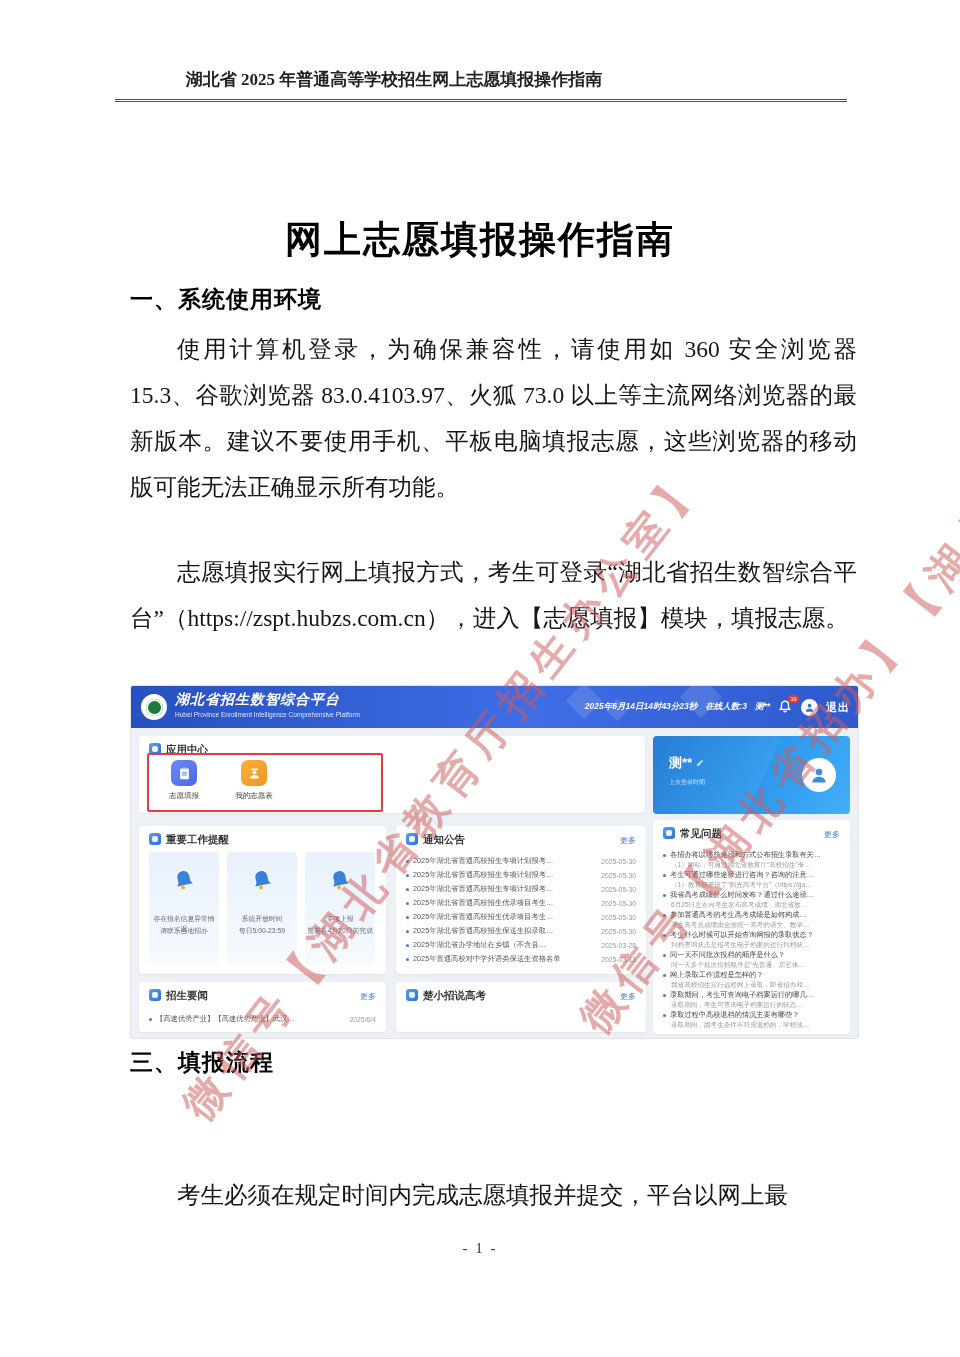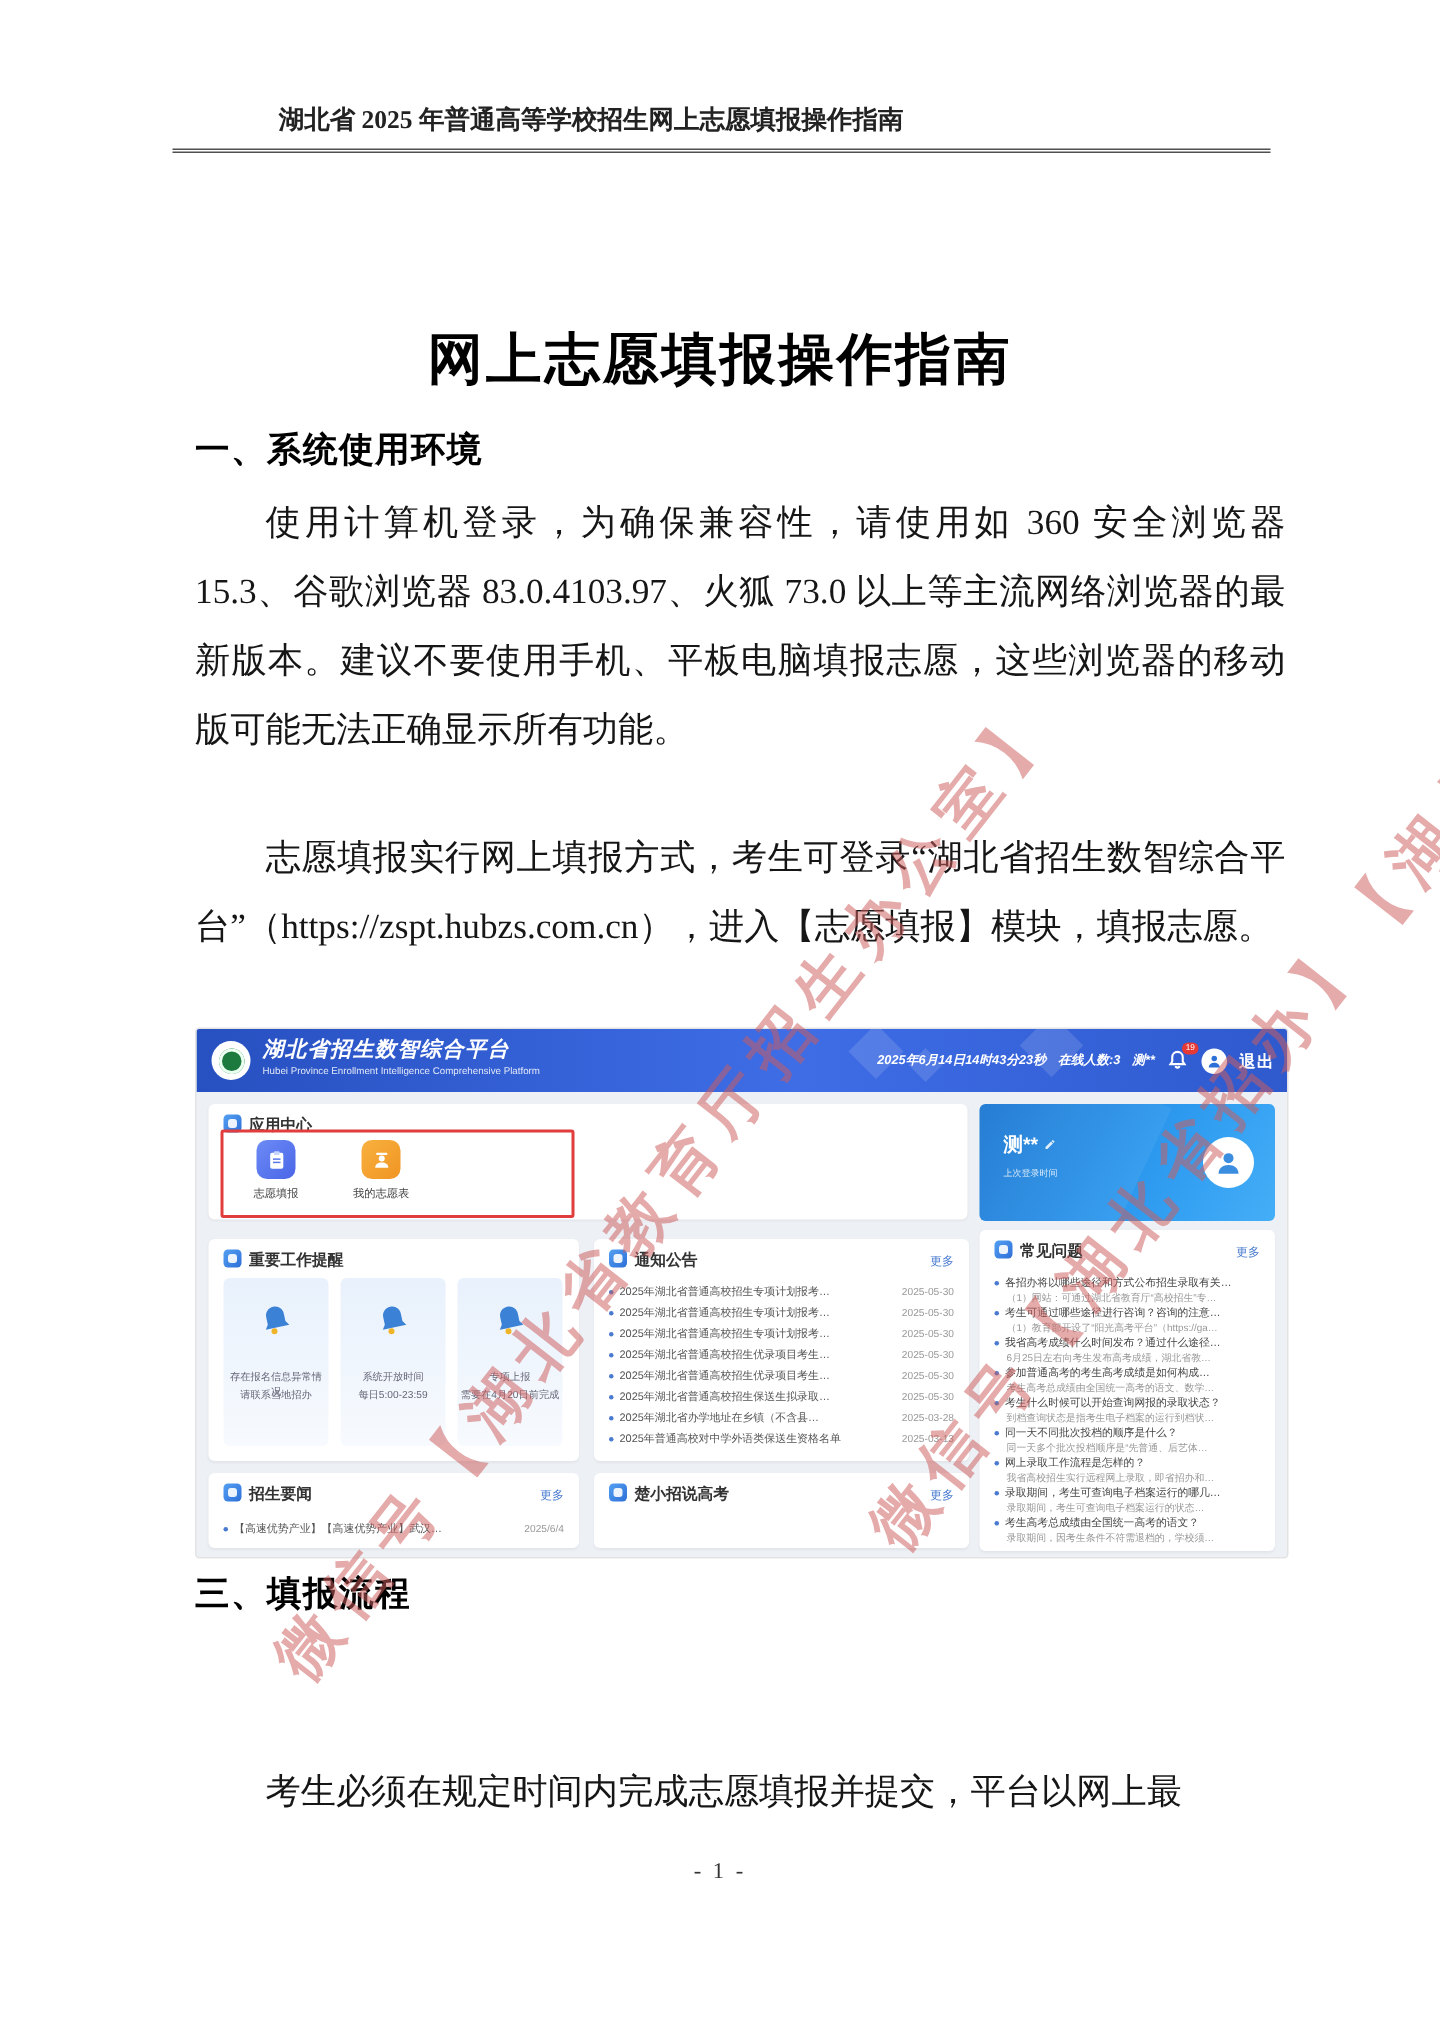--- a/index.html
+++ b/index.html
@@ -356,21 +356,21 @@
       <div class="fitem" style="top:170px">
           <div class="fq">
             <span class="dot"></span>
             <span class="ft">录取期间，考生可查询电子档案运行的哪几…</span>
           </div>
           <div class="fa">录取期间，考生可查询电子档案运行的状态…</div>
         </div>
       <div class="fitem" style="top:190px">
           <div class="fq">
             <span class="dot"></span>
-            <span class="ft">考生高考总成绩由全国统一高考的语文？</span>
+            <span class="ft">录取过程中高校退档的情况主要有哪些？</span>
           </div>
           <div class="fa">录取期间，因考生条件不符需退档的，学校须…</div>
         </div>
     </div>
   </div>
 
   <div class="sec-h s3">三、填报流程</div>
   <div class="para p4">考生必须在规定时间内完成志愿填报并提交，平台以网上最</div>
 
   <div class="pagenum">- 1 -</div>

